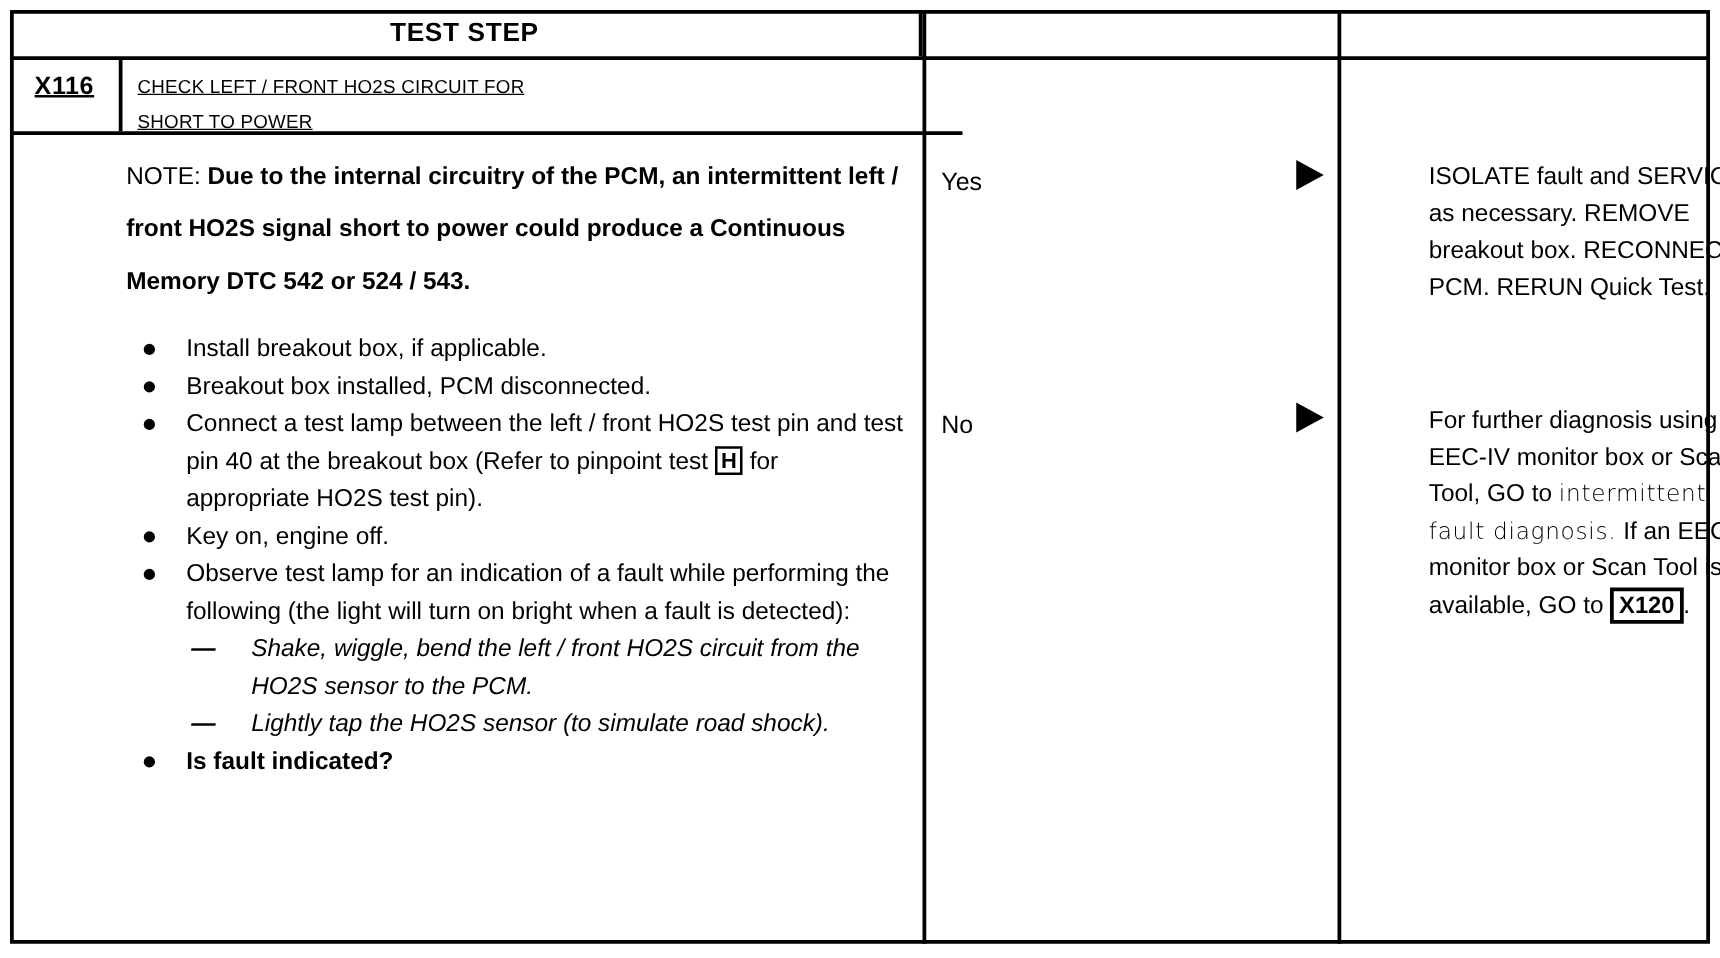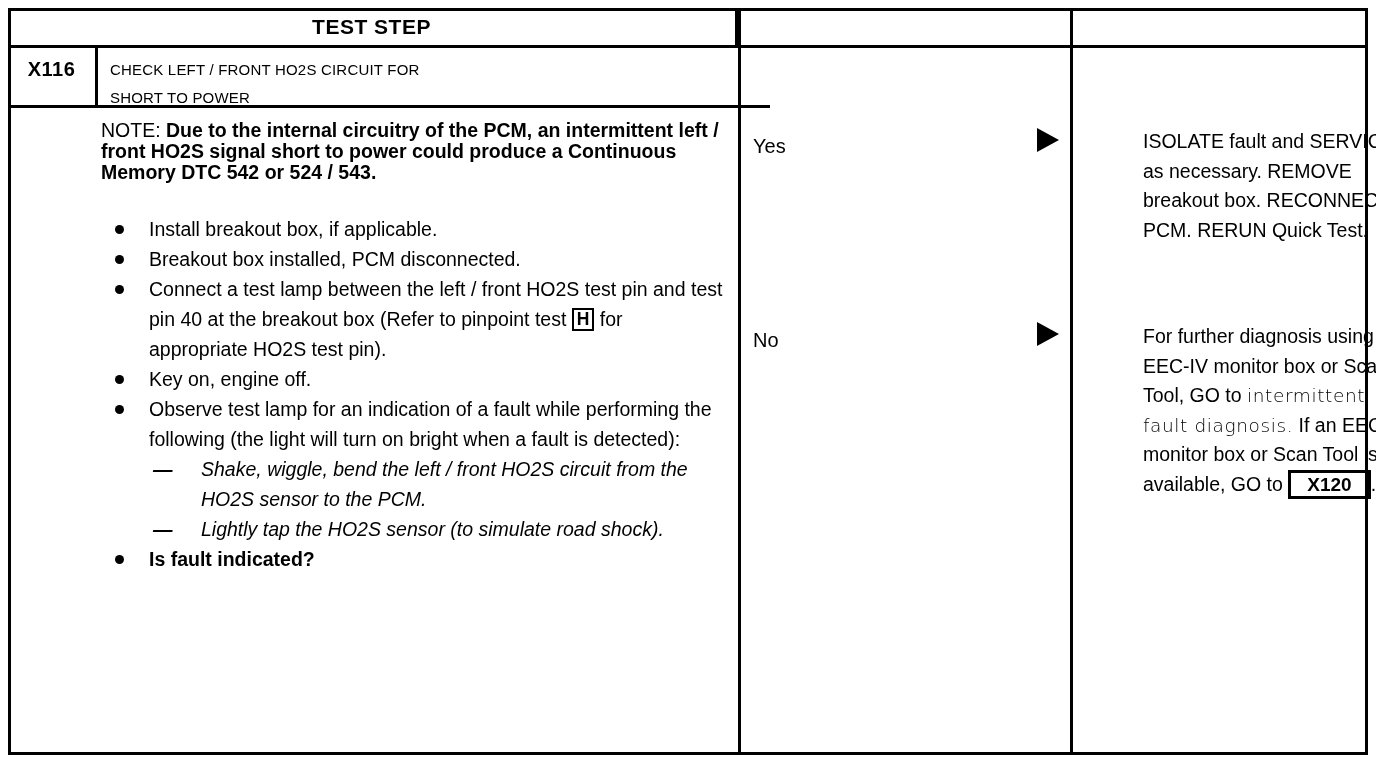--- a/index.html
+++ b/index.html
@@ -90,20 +90,21 @@
   
   .step-row {
     position: absolute;
     left: 8px;
     top: 48px;
     width: 762px;
     height: 60px;
     box-sizing: border-box;
     border-bottom: 3px solid #000;
     display: flex;
+    text-decoration: underline;
   }
   .step-id {
     width: 90px;
     box-sizing: border-box;
     border-right: 3px solid #000;
     display: flex;
     align-items: flex-start;
     justify-content: center;
     padding-top: 10px;
     font-weight: bold;
@@ -122,22 +123,22 @@
   .teststep-body {
     position: absolute;
     left: 101px;
     top: 120px;
     width: 625px;
     font-size: 19.5px;
     line-height: 30px;
   }
   .note {
     font-size: 19.5px;
-    line-height: 21px;
-    margin-bottom: 31px;
+    line-height: 42px;
+    margin-bottom: 18px;
   }
   .note .note-kw { font-weight: normal; }
   .note .note-body { font-weight: bold; }
 
   ul.bullets {
     list-style: none;
     margin: 0;
     padding: 0;
   }
   ul.bullets > li {
@@ -228,21 +229,21 @@
     font-family: "DejaVu Sans", sans-serif;
     font-weight: 300;
     font-size: 18.5px;
     letter-spacing: 0.6px;
     line-height: 29.5px;
     -webkit-font-smoothing: none;
   }
   .boxed-ref {
     display: inline-block;
     border: 3px solid #000;
-    padding: 0 16px;
+    padding: 0 4px;
     font-weight: bold;
     font-size: 19px;
     line-height: 23px;
   }
 </style>
 </head>
 <body>
 
 <div class="sheet">
 

